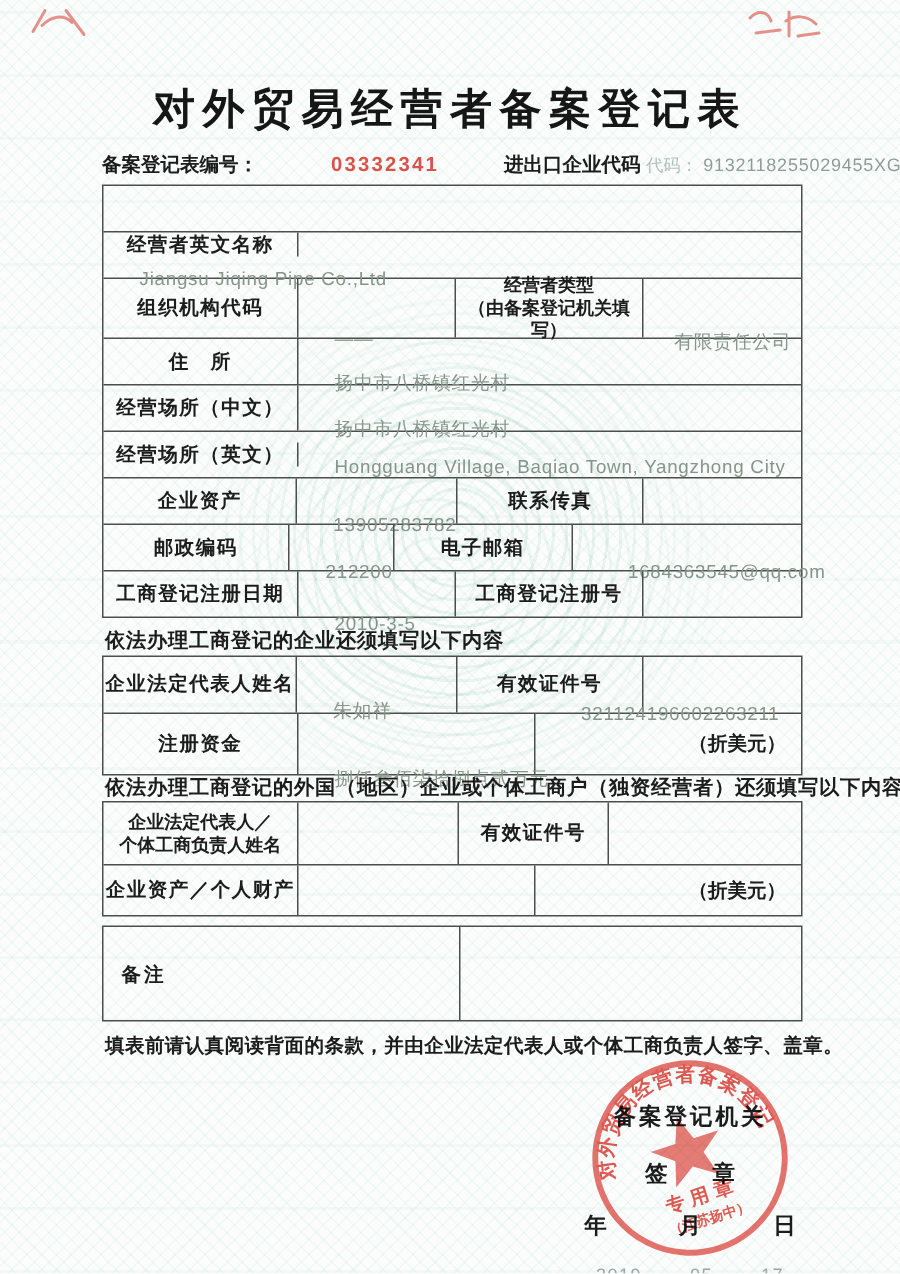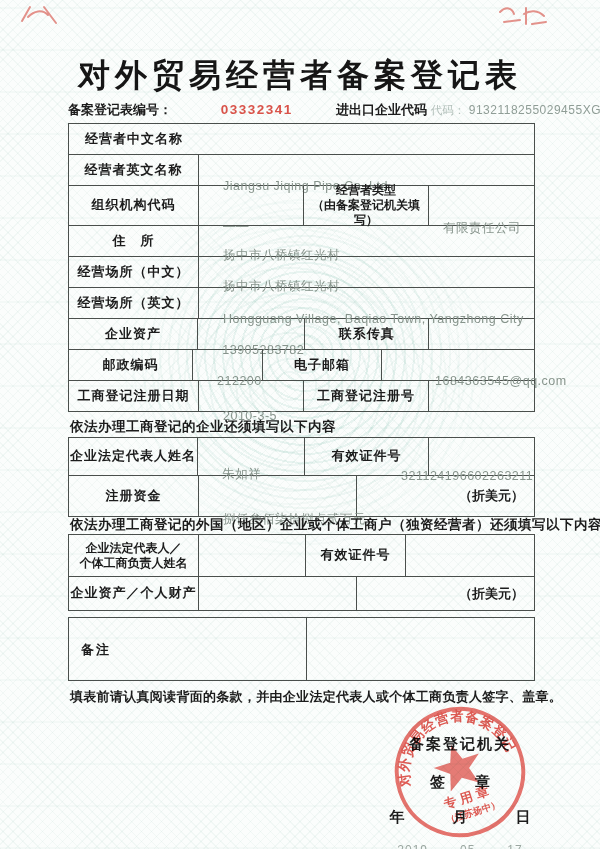--- a/index.html
+++ b/index.html
@@ -20,21 +20,21 @@
     position:absolute;left:110px;top:170px;width:390px;height:400px;border-radius:50%;
     background:
       repeating-radial-gradient(circle at 50% 46%, rgba(60,155,130,.10) 0 2px, rgba(60,155,130,0) 2px 9px),
       repeating-radial-gradient(circle at 46% 54%, rgba(60,155,130,.07) 0 2px, rgba(60,155,130,0) 2px 13px);
     -webkit-mask:radial-gradient(circle, #000 35%, transparent 72%);
             mask:radial-gradient(circle, #000 35%, transparent 72%);
   }
   .pen-mark{position:absolute;opacity:.65;}
   .doc-title{
     position:absolute;top:54px;left:0;width:100%;
-    text-align:center;font-size:32px;font-weight:bold;letter-spacing:5px;color:#161616;
+    text-align:center;font-size:28px;font-weight:bold;letter-spacing:5px;color:#161616;
   }
   .no-row{position:absolute;top:101px;left:68px;width:467px;font-size:13px;font-weight:bold;}
   .no-left{position:absolute;left:0;top:0;white-space:nowrap;}
   .no-red{color:#d9534a;font-weight:bold;letter-spacing:1.5px;font-size:13.5px;padding-left:45px;}
   .no-right{position:absolute;left:268px;top:0;white-space:nowrap;}
   .ghost{color:rgba(140,158,150,.65);font-weight:normal;font-size:11.5px;}
   .code-val{color:#8f9d96;font-weight:normal;font-size:12px;letter-spacing:.5px;}
 
   .tbl{position:absolute;left:68px;width:467px;border:1.6px solid #4a4f4c;box-sizing:border-box;background:rgba(255,255,255,.08);}
   .tr{display:flex;border-bottom:1.4px solid #4a4f4c;box-sizing:border-box;}
@@ -43,21 +43,21 @@
   .td:last-child{border-right:none;}
   .lbl{display:flex;align-items:center;justify-content:center;text-align:center;
        font-weight:bold;font-size:13px;letter-spacing:1px;line-height:1.25;}
   .lbl.small{font-size:12px;letter-spacing:0;}
   .val{display:flex;align-items:flex-end;padding-left:24px;}
   .typed{font-size:12.5px;color:#87948c;white-space:nowrap;position:relative;top:8px;letter-spacing:.5px;}
   .typed.lower{top:12px;}
   .c1{width:130px;}
   .cv{flex:1;}
   .c2{width:125px;}
-  .c3{width:105px;}
+  .c3{width:105px;justify-content:center;}
   .right-note{display:flex;align-items:center;justify-content:flex-end;padding-right:10px;
       font-weight:bold;font-size:13px;}
   .sec-hdr{position:absolute;left:70px;font-size:13.5px;font-weight:bold;letter-spacing:.5px;white-space:nowrap;}
 
   .remarks-lbl{position:absolute;left:12px;top:23px;font-weight:bold;font-size:13px;letter-spacing:2px;}
   .remarks-div{position:absolute;left:237px;top:0;bottom:0;width:0;border-left:1.4px solid #4a4f4c;}
 
   .footer-note{position:absolute;left:70px;top:688px;font-size:13px;font-weight:bold;letter-spacing:.3px;}
 
   .authority{position:absolute;left:360px;top:735px;width:200px;}
@@ -93,23 +93,22 @@
     </div>
     <div class="no-right">
       <span>进出口企业代码</span>
       <span class="ghost">代码：</span>
       <span class="code-val">9132118255029455XG</span>
     </div>
   </div>
 
   <div class="tbl" style="top:123px;">
     <div class="tr" style="height:31px;">
-      <div class="td lbl c1">经营者中文名称</div>
-    </div>
-    <div class="tr" style="height:31px;">
+    </div>
+    <div class="tr" style="height:31px;flex-direction:column;">
       <div class="td lbl c1">经营者英文名称</div>
       <div class="td val cv">
           <span class="typed">Jiangsu Jiqing Pipe Co.,Ltd</span>
         </div>
     </div>
     <div class="tr" style="height:40px;">
       <div class="td lbl c1">组织机构代码</div>
       <div class="td val cv">
           <span class="typed">——</span>
         </div>
@@ -125,21 +124,21 @@
       <div class="td val cv">
           <span class="typed">扬中市八桥镇红光村</span>
         </div>
     </div>
     <div class="tr" style="height:31px;">
       <div class="td lbl c1">经营场所（中文）</div>
       <div class="td val cv">
           <span class="typed">扬中市八桥镇红光村</span>
         </div>
     </div>
-    <div class="tr" style="height:31px;">
+    <div class="tr" style="height:31px;align-items:center;">
       <div class="td lbl c1">经营场所（英文）</div>
       <div class="td val cv">
           <span class="typed">Hongguang Village, Baqiao Town, Yangzhong City</span>
         </div>
     </div>
     <div class="tr" style="height:31px;">
       <div class="td lbl c1">企业资产</div>
       <div class="td val cv">
           <span class="typed">13905283782</span>
         </div>

